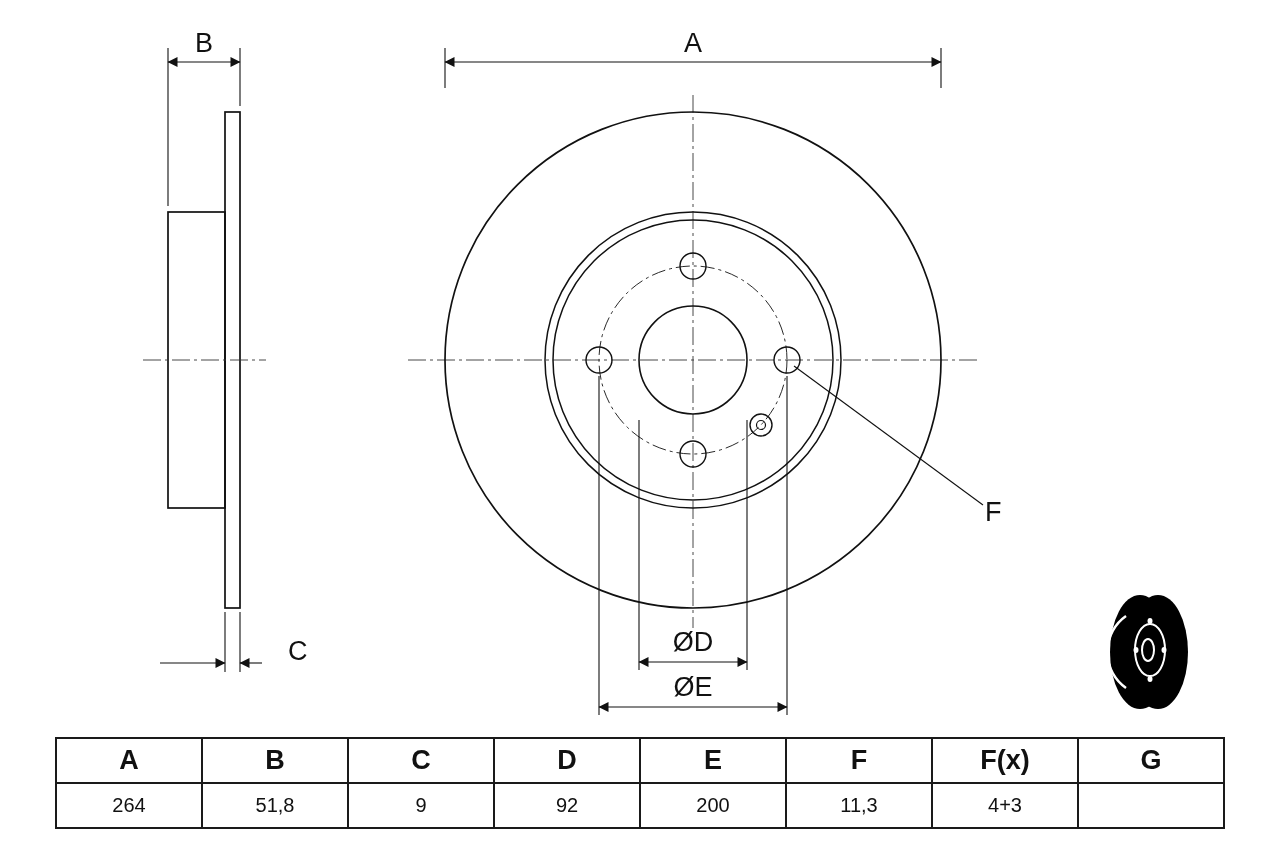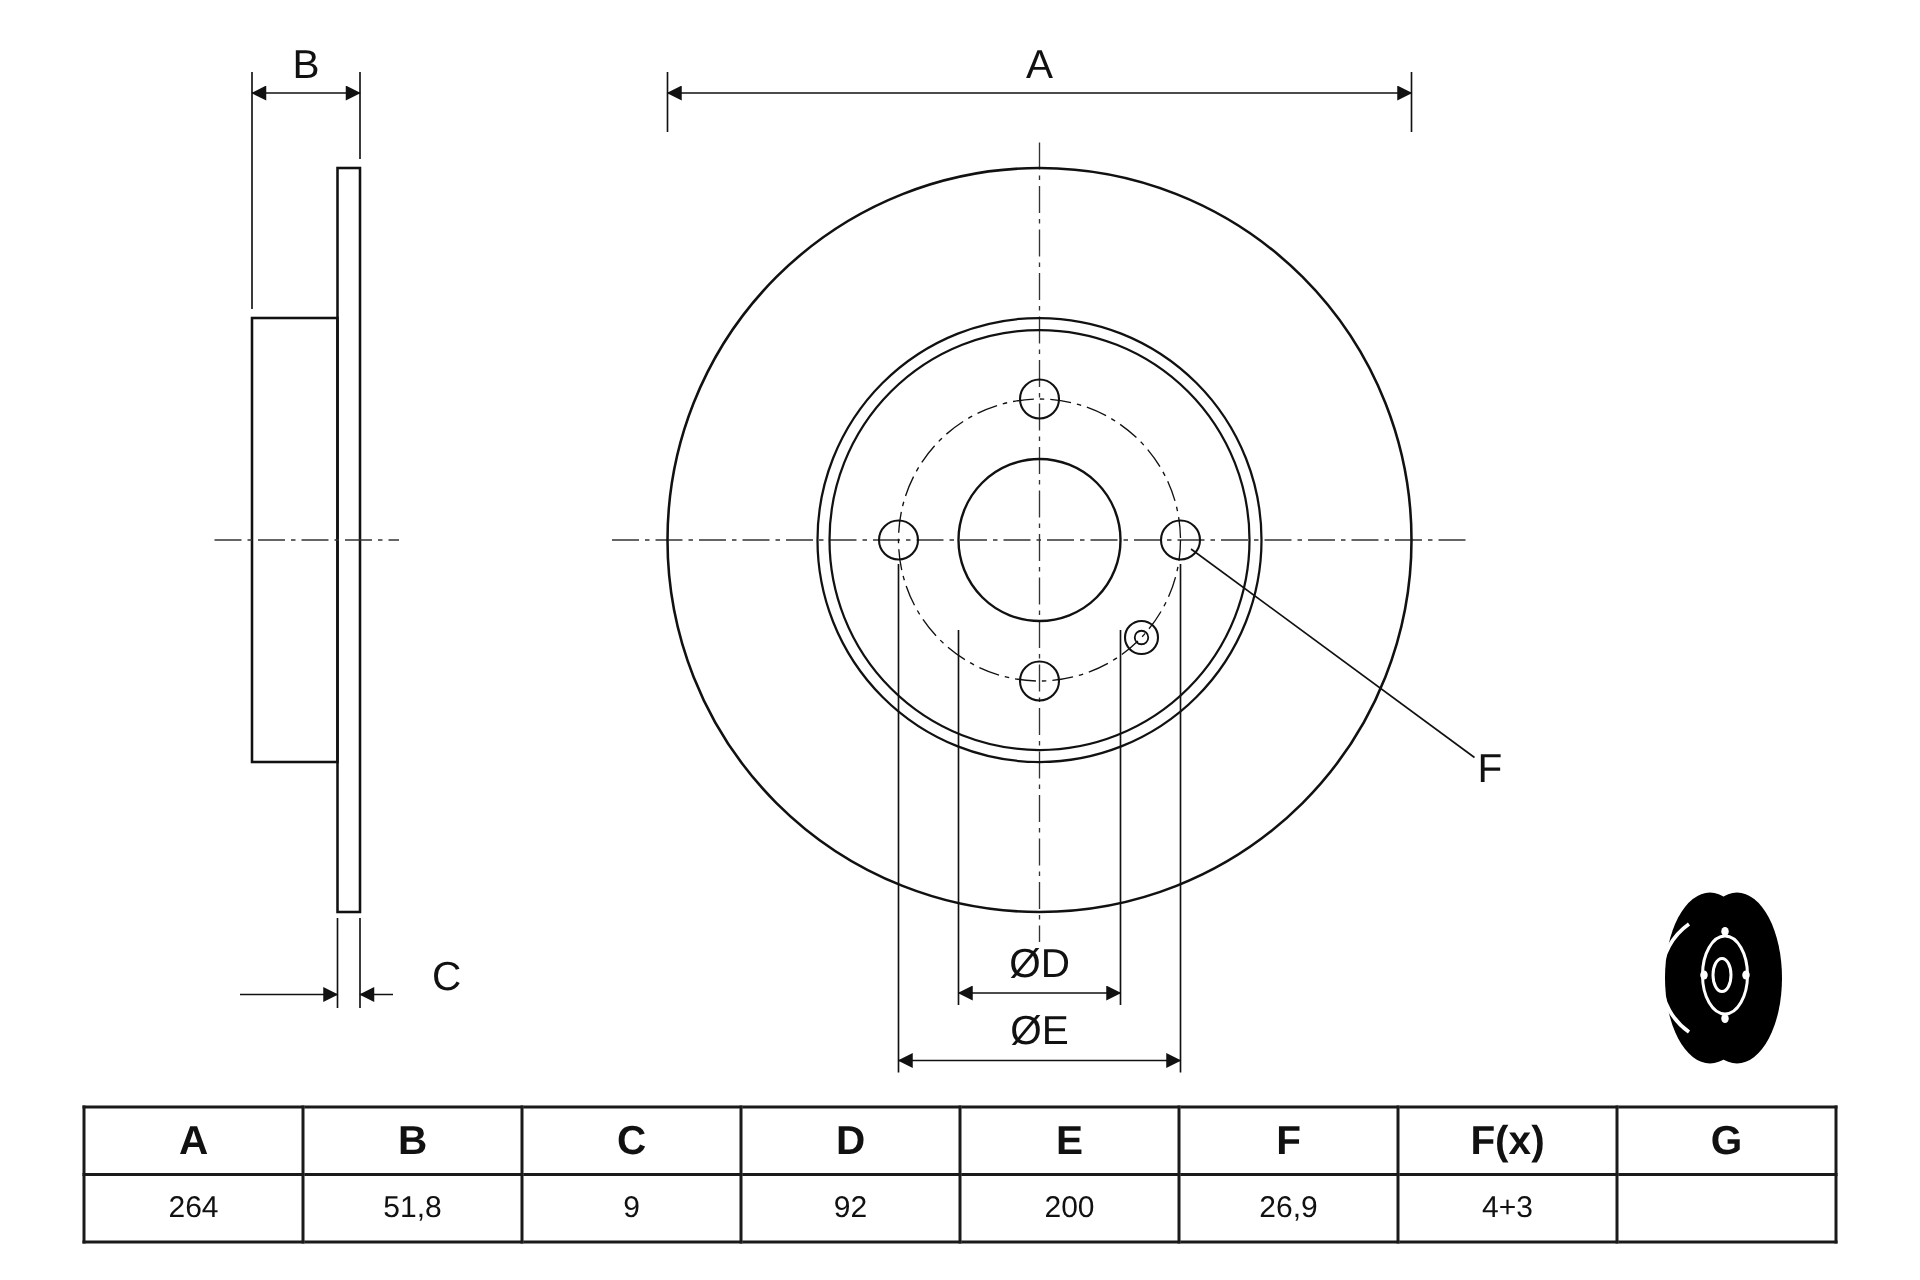--- a/index.html
+++ b/index.html
@@ -124,20 +124,20 @@
         <th>F</th>
         <th>F(x)</th>
         <th>G</th>
       </tr>
       <tr>
         <td>264</td>
         <td>51,8</td>
         <td>9</td>
         <td>92</td>
         <td>200</td>
-        <td>26,9</td>
+        <td>11,3</td>
         <td>4+3</td>
         <td></td>
       </tr>
     </tbody>
   </table>
 
 </div>
 
 </body></html>

